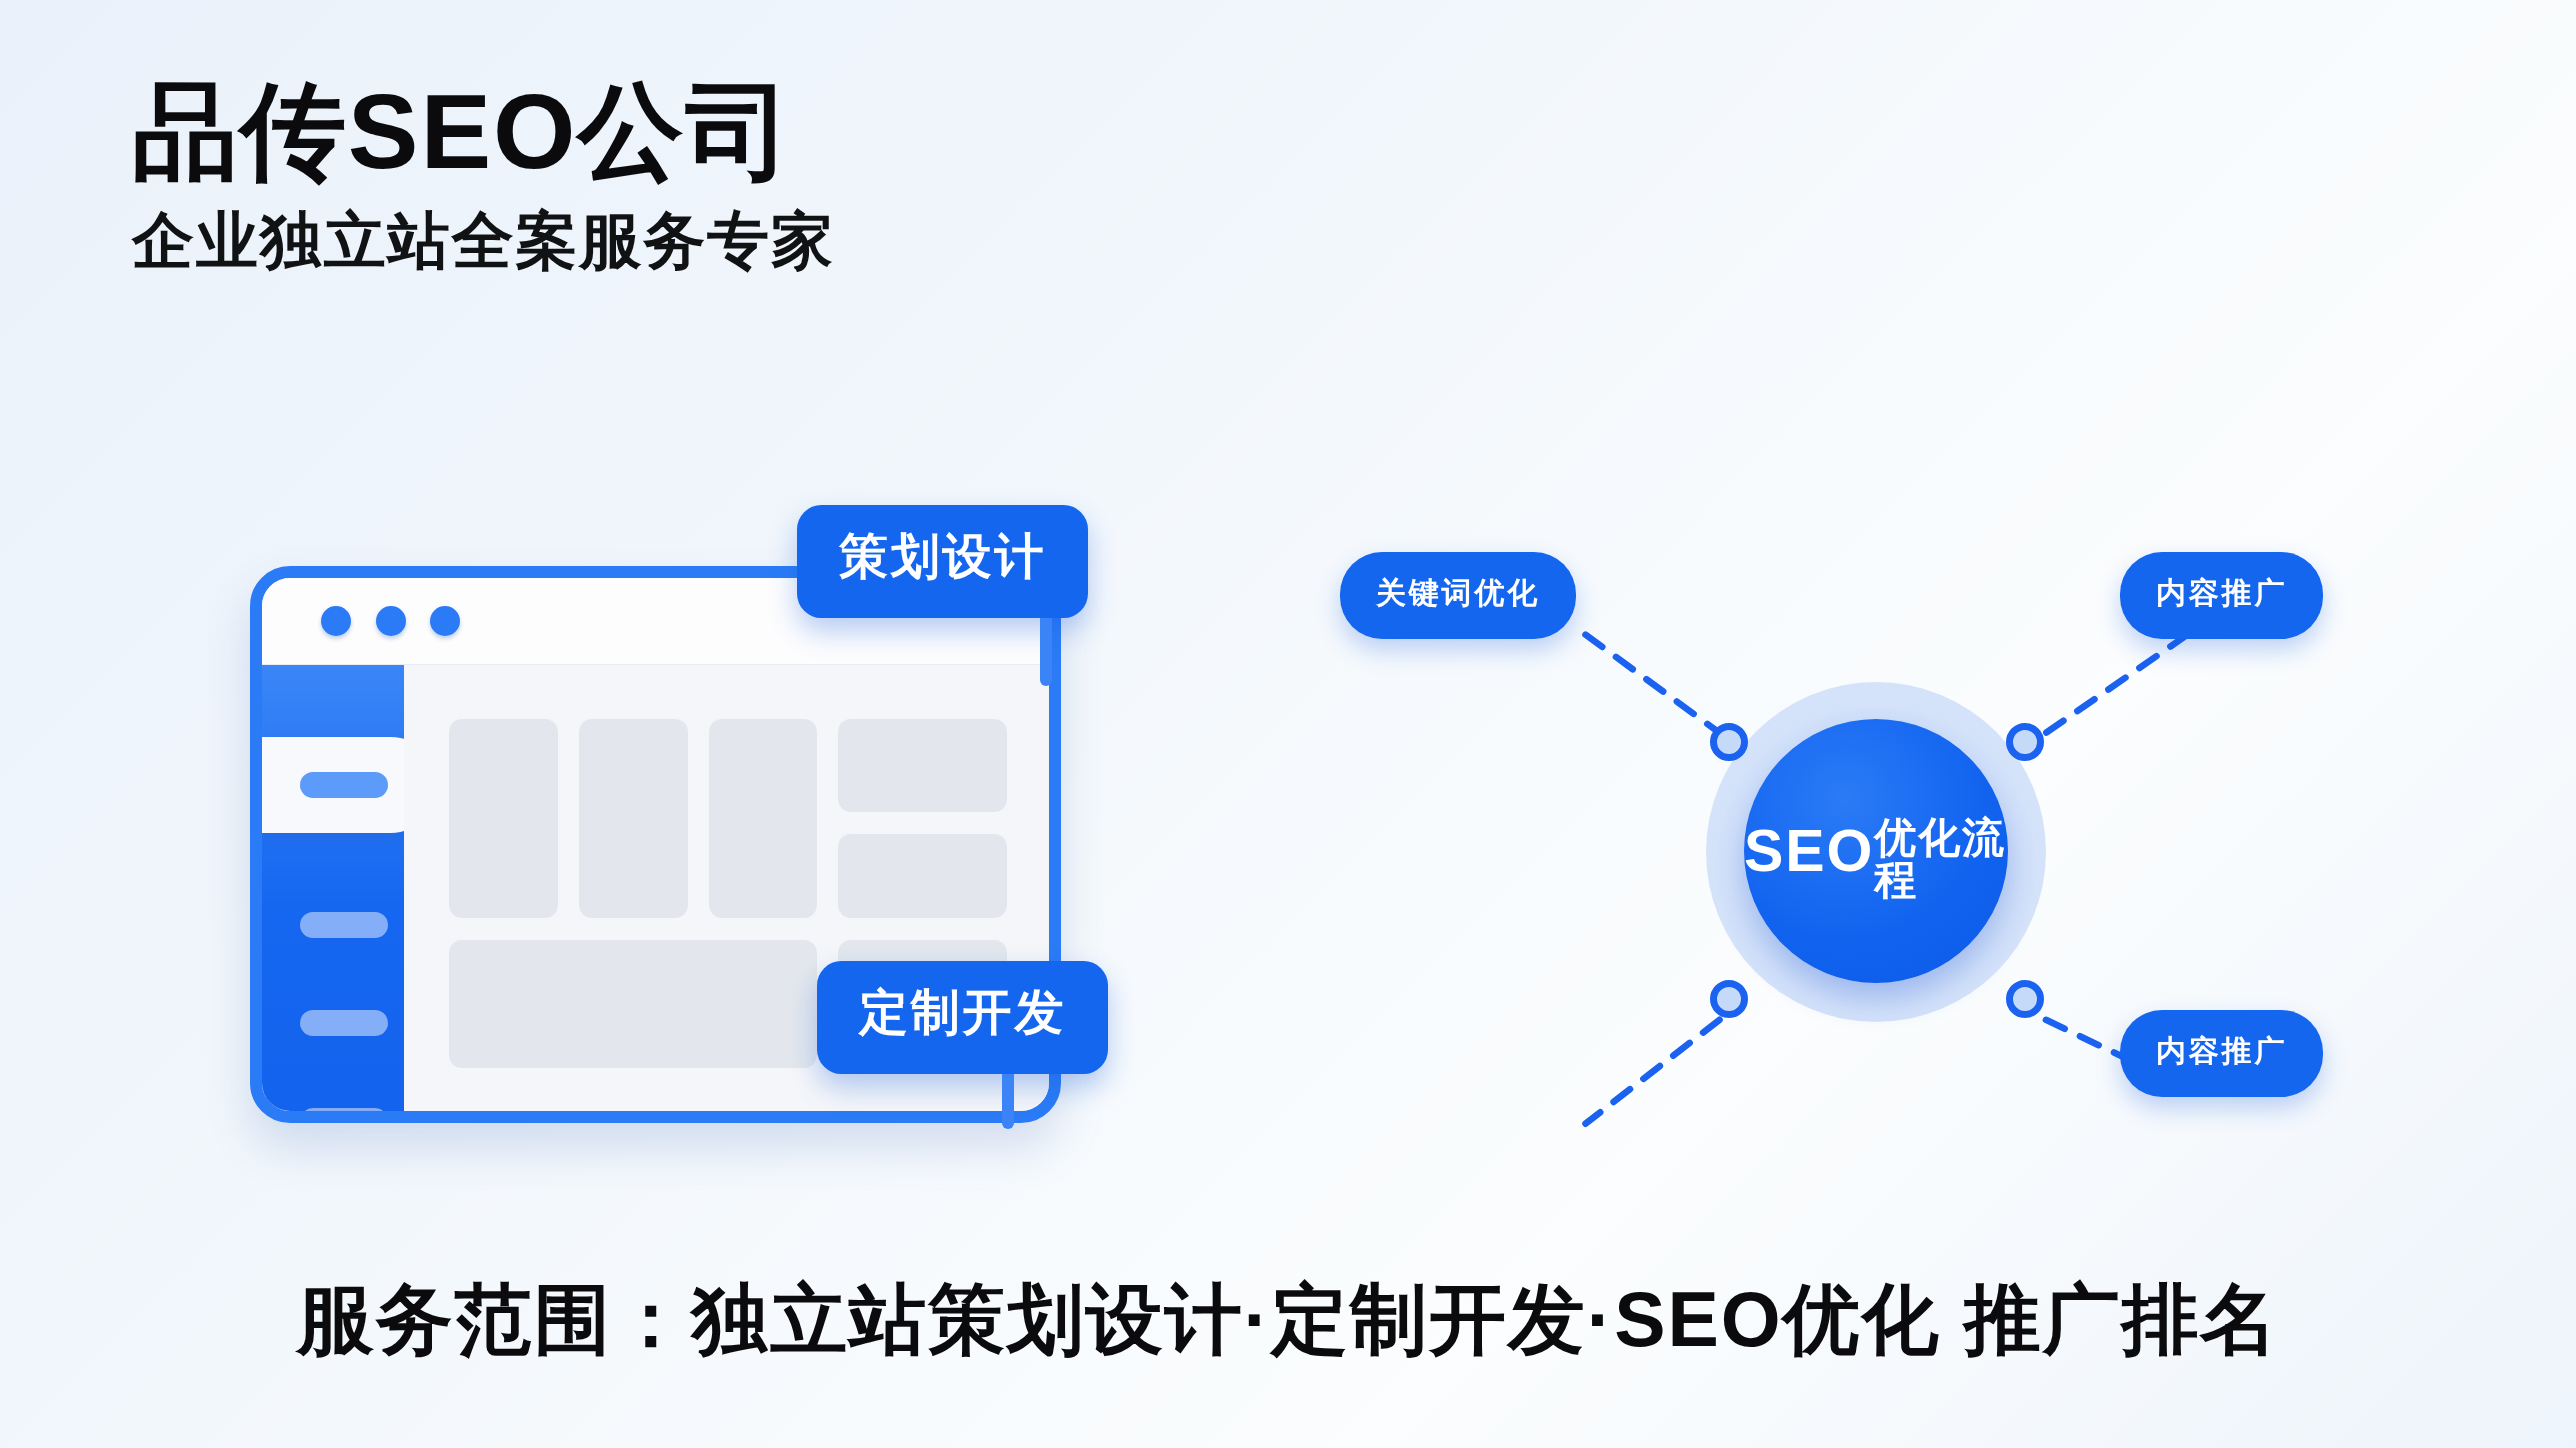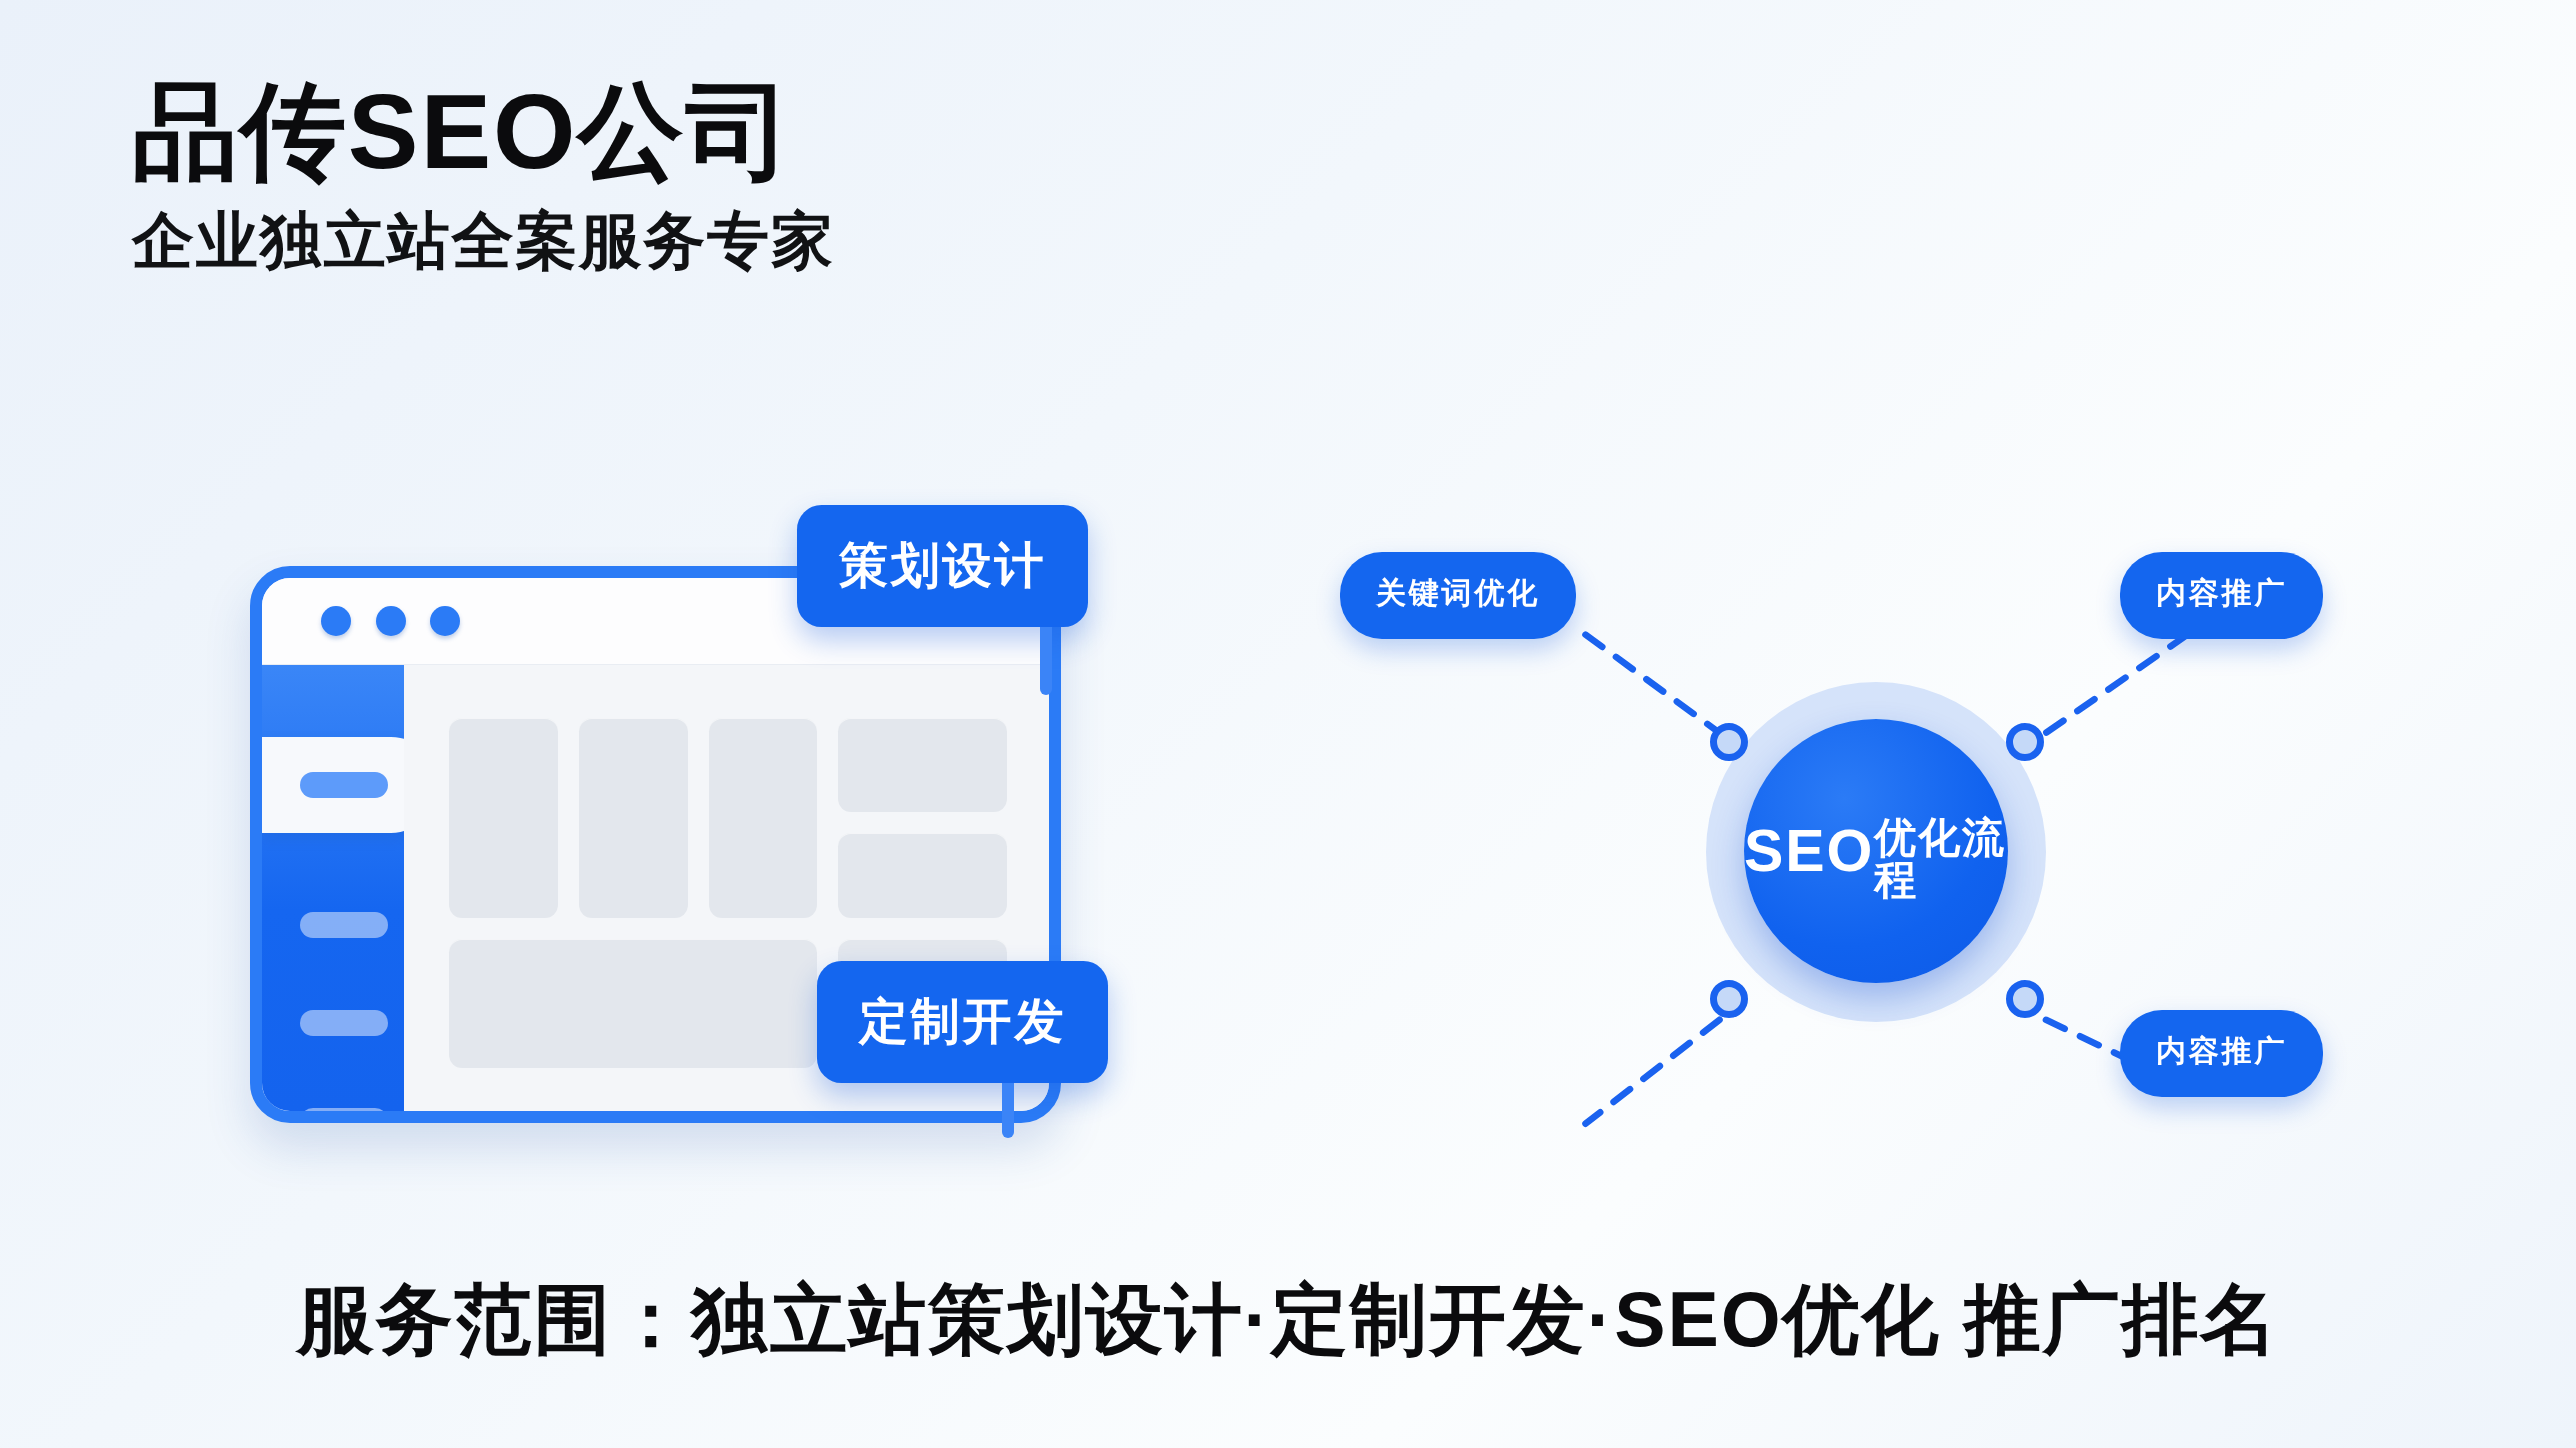--- a/index.html
+++ b/index.html
@@ -75,21 +75,21 @@
   .stack { display:grid; grid-template-rows:1.1fr 1fr; gap:21px; }
   .wide-a { grid-column: 1 / span 3; }
   .wide-b { grid-column: 4 / span 1; }
 
   
   .callout {
     position:absolute;
     background:#1466ef; color:#fff;
     font-size:49px; font-weight:bold; letter-spacing:2.8px;
     border-radius:24.5px;
-    padding:28px 42px 28px;
+    padding:19px 42px 28px;
     white-space:nowrap;
     box-shadow:0 13.2px 28px rgba(20,90,220,.30);
     z-index:5;
   }
   .callout-plan { left:797px; top:505px; }
   .callout-plan::after {
     content:""; position:absolute; left:243px; top:100%;
     width:12.3px; height:68px; background:#3b84f7; border-radius:0 0 6.6px 6.6px;
   }
   .callout-dev { left:817px; top:961px; }

